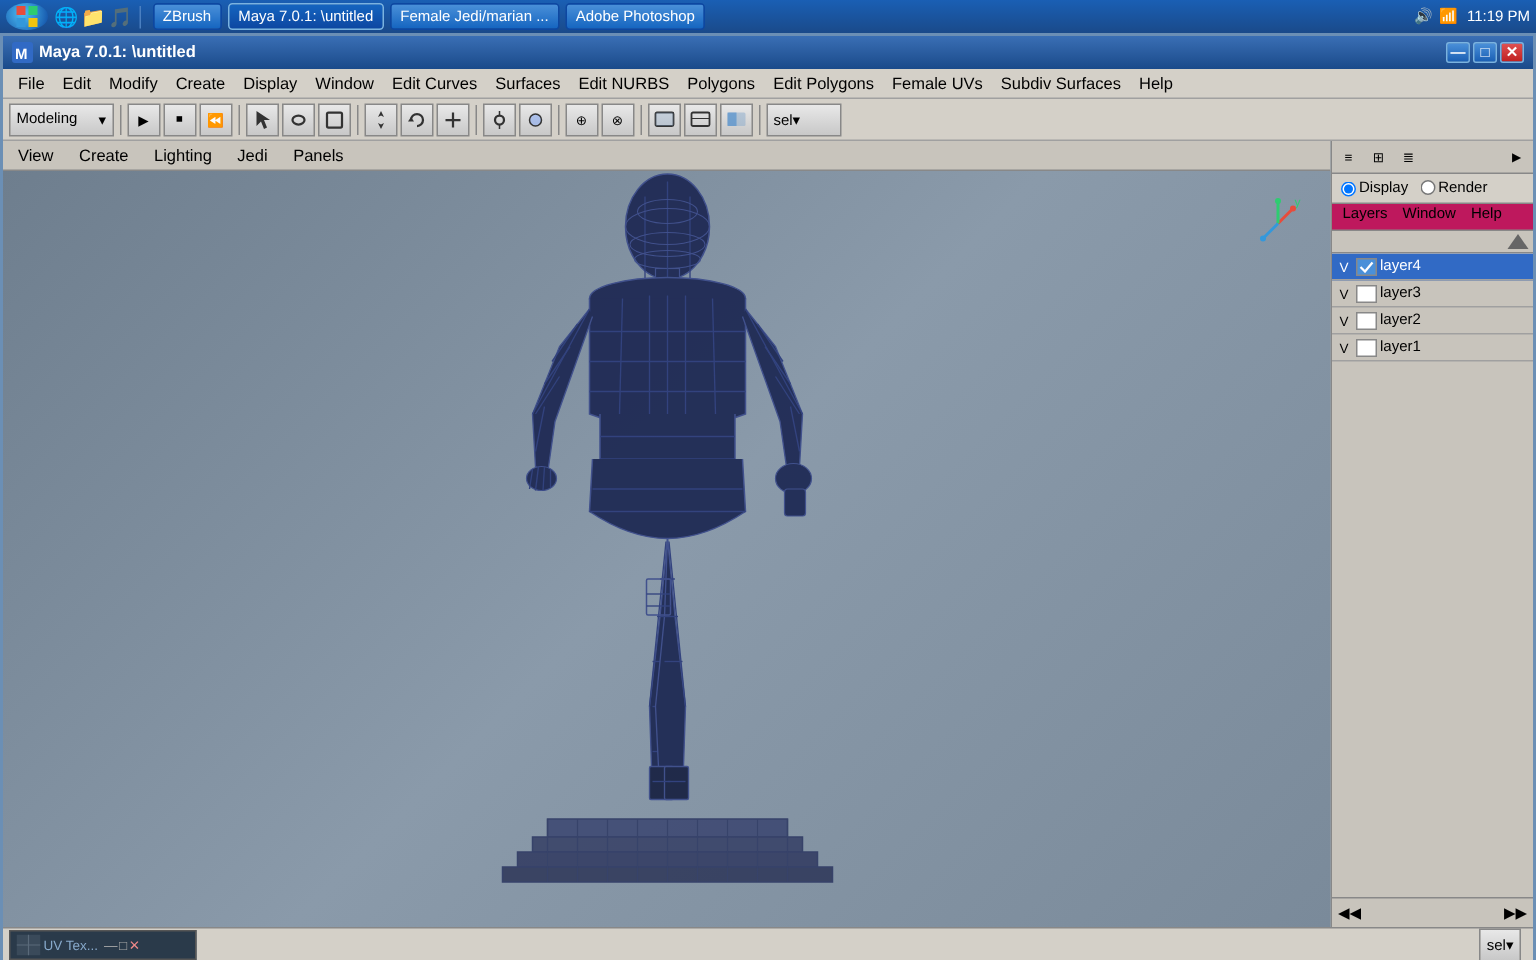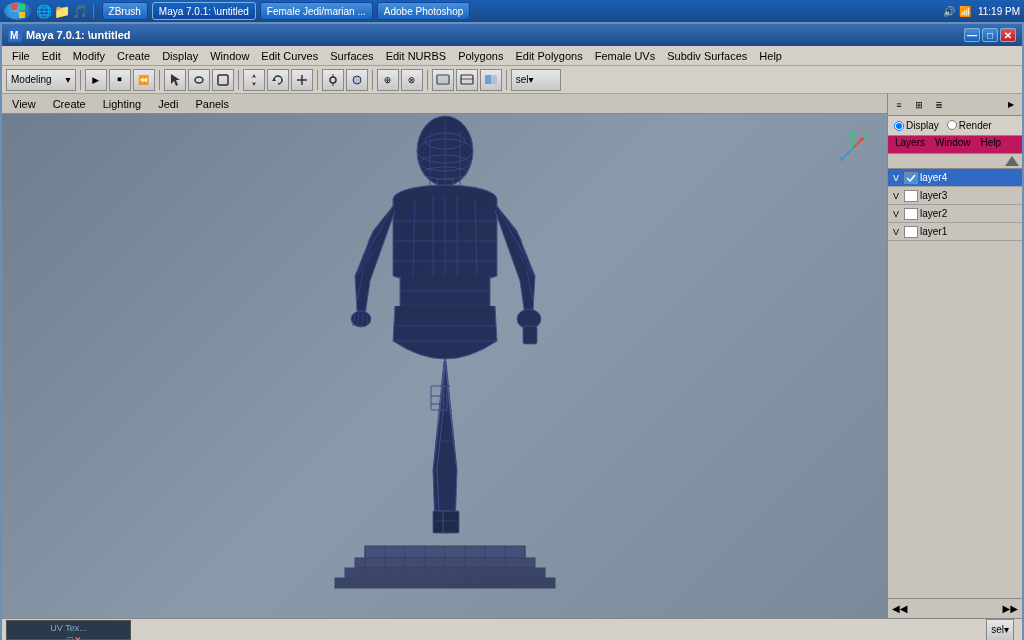--- a/index.html
+++ b/index.html
@@ -418,21 +418,21 @@
 
       <div id="right-panel-scroll" style="margin-top:auto;">
         <span class="scroll-arrow">◀◀</span>
         <span class="scroll-arrow">▶▶</span>
       </div>
     </div>
 
   </div>
 
   <div id="statusbar">
-    <div id="bottom-thumb" style="position:relative;background:#2a3a4a;border:1px solid #555;display:flex;align-items:center;padding:0 4px;font-size:9px;color:#88aacc;gap:2px;width:125px;height:20px;flex-direction:column;">
+    <div id="bottom-thumb" style="position:relative;background:#2a3a4a;border:1px solid #555;display:flex;align-items:center;padding:0 4px;font-size:9px;color:#88aacc;gap:2px;width:125px;height:20px;">
       <svg width="16" height="14" viewBox="0 0 16 14">
           <rect width="16" height="14" fill="#3a4a5a"></rect>
           <line x1="0" y1="7" x2="16" y2="7" stroke="#5a6a7a" stroke-width="0.8"></line>
           <line x1="8" y1="0" x2="8" y2="14" stroke="#5a6a7a" stroke-width="0.8"></line>
         </svg>
       <span>UV Tex...</span>
       <div style="display:flex;gap:1px;margin-left:2px;">
         <span style="cursor:pointer;font-size:9px;color:#aaa;">—</span>
         <span style="cursor:pointer;font-size:9px;color:#aaa;">□</span>
         <span style="cursor:pointer;font-size:9px;color:#e88;">✕</span>

